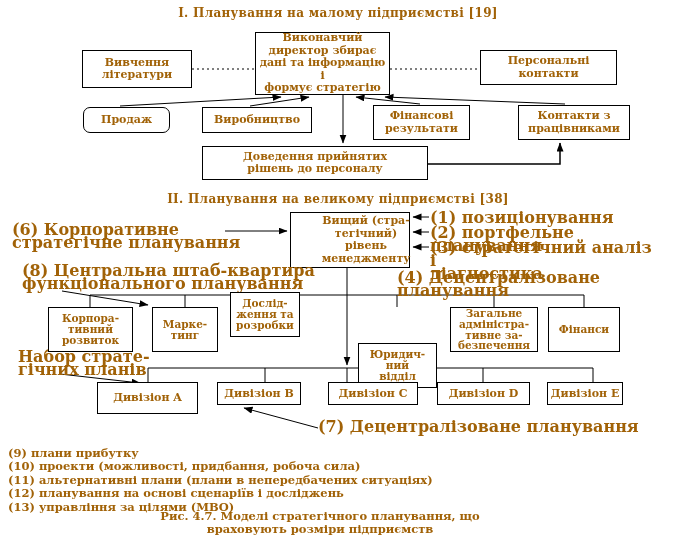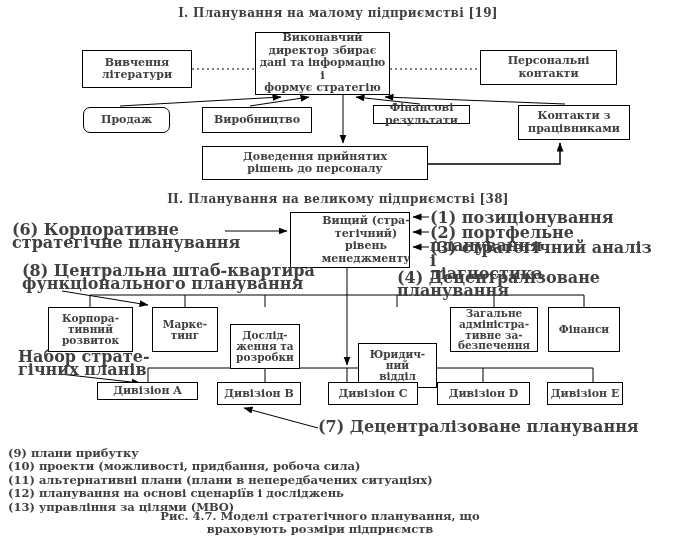--- a/index.html
+++ b/index.html
@@ -1,18 +1,18 @@
 <!DOCTYPE html>
 <html><head>
 <meta charset="utf-8">
 <style>
   html,body{margin:0;padding:0;background:#fff;}
   .page{
     position:relative;width:676px;height:540px;background:#ffffff;
-    font-family:"DejaVu Serif", serif;font-weight:bold;color:#404040;overflow:hidden;
+    font-family:"DejaVu Serif", serif;font-weight:bold;color:#a16207;overflow:hidden;
   }
   .lines{position:absolute;left:0;top:0;}
   .box{
     position:absolute;border:1px solid #000;background:#fff;
     display:flex;align-items:center;justify-content:center;
     text-align:center;white-space:pre-line;
     font-size:11px;line-height:12.5px;box-sizing:border-box;
   }
   .dept{font-size:10.5px;line-height:10.8px;}
   .divbox{font-size:11px;line-height:12px;}
@@ -82,21 +82,21 @@
 літератури</div>
   <div class="box" style="left:255px;top:32px;width:135px;height:63px;">Виконавчий
 директор збирає
 дані та інформацію і
 формує стратегію</div>
   <div class="box" style="left:480px;top:50px;width:137px;height:35px;">Персональні
 контакти</div>
 
   <div class="box" style="left:83px;top:107px;width:87px;height:26px;border-radius:7px;">Продаж</div>
   <div class="box" style="left:202px;top:107px;width:110px;height:26px;">Виробництво</div>
-  <div class="box" style="left:373px;top:105px;width:97px;height:19px;">Фінансові
+  <div class="box" style="left:373px;top:105px;width:97px;height:35px;">Фінансові
 результати</div>
   <div class="box" style="left:518px;top:105px;width:112px;height:35px;">Контакти з
 працівниками</div>
 
   <div class="box" style="left:202px;top:146px;width:226px;height:34px;">Доведення прийнятих
 рішень до персоналу</div>
 
   <div class="title" style="top:192px;">II. Планування на великому підприємстві [38]</div>
 
   <div class="box" style="left:290px;top:212px;width:120px;height:56px;padding-left:32px;">Вищий (стра-
@@ -115,33 +115,33 @@
 функціонального планування</div>
   <div class="lbl" style="left:18px;top:350px;">Набор страте-
 гічних планів</div>
   <div class="lbl" style="left:318px;top:420px;">(7) Децентралізоване планування</div>
 
   <div class="box dept" style="left:48px;top:307px;width:85px;height:45px;">Корпора-
 тивний
 розвиток</div>
   <div class="box dept" style="left:152px;top:307px;width:66px;height:45px;">Марке-
 тинг</div>
-  <div class="box dept" style="left:230px;top:324px;width:70px;height:45px;">Дослід-
+  <div class="box dept" style="left:230px;top:292px;width:70px;height:45px;">Дослід-
 ження та
 розробки</div>
   <div class="box dept" style="left:358px;top:307px;width:79px;height:45px;margin-top:36px;">Юридич-
 ний
 відділ</div>
   <div class="box dept" style="left:450px;top:307px;width:88px;height:45px;">Загальне
 адміністра-
 тивне за-
 безпечення</div>
   <div class="box dept" style="left:548px;top:307px;width:72px;height:45px;">Фінанси</div>
 
-  <div class="box divbox" style="left:97px;top:382px;width:101px;height:18px;">Дивізіон A</div>
+  <div class="box divbox" style="left:97px;top:382px;width:101px;height:32px;">Дивізіон A</div>
   <div class="box divbox" style="left:217px;top:382px;width:84px;height:23px;">Дивізіон B</div>
   <div class="box divbox" style="left:328px;top:382px;width:90px;height:23px;">Дивізіон C</div>
   <div class="box divbox" style="left:437px;top:382px;width:93px;height:23px;">Дивізіон D</div>
   <div class="box divbox" style="left:547px;top:382px;width:76px;height:23px;">Дивізіон E</div>
 
   <div class="footnotes">
     <div>(9) плани прибутку</div>
     <div>(10) проекти (можливості, придбання, робоча сила)</div>
     <div>(11) альтернативні плани (плани в непередбачених ситуаціях)</div>
     <div>(12) планування на основі сценаріїв і досліджень</div>

